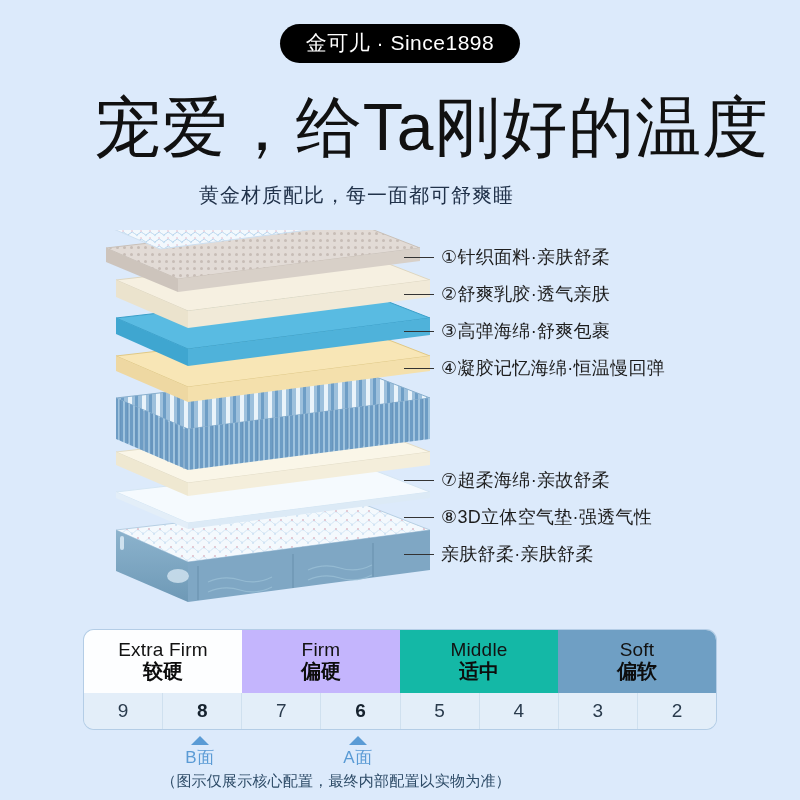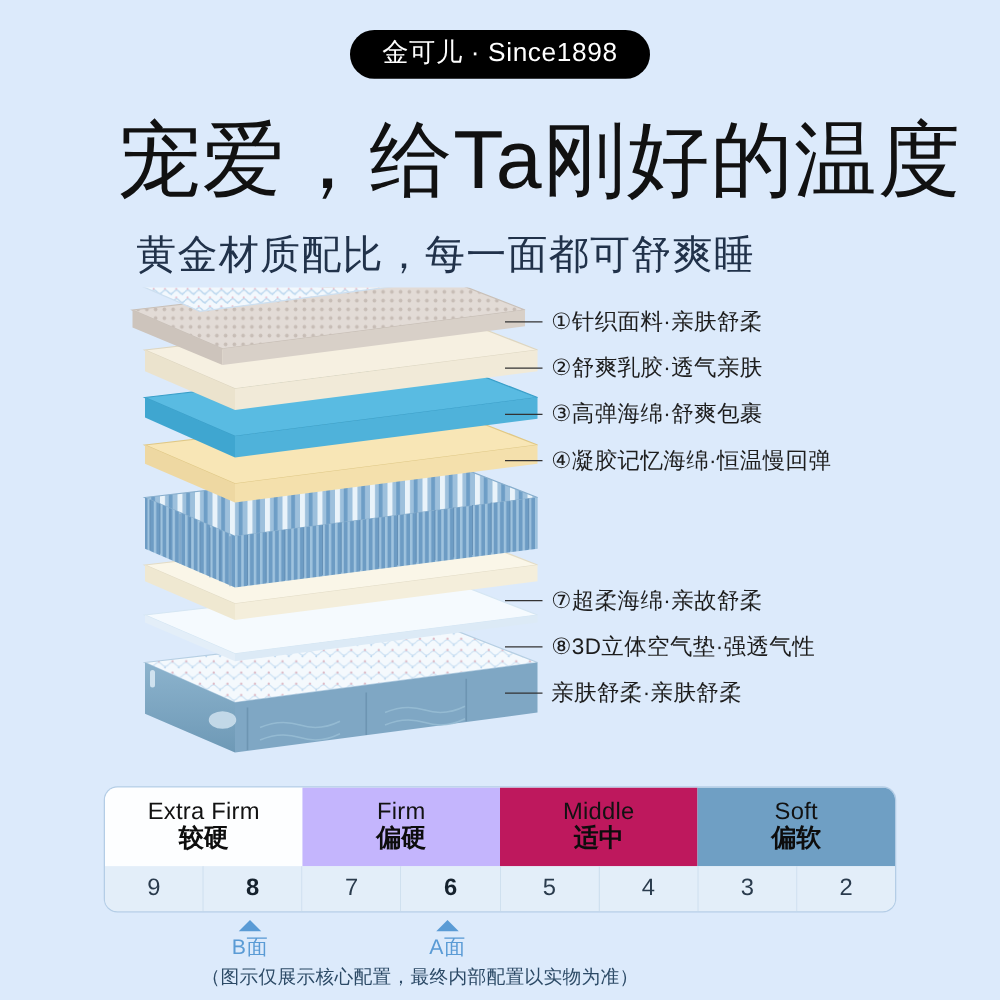--- a/index.html
+++ b/index.html
@@ -42,21 +42,21 @@
     font-weight:400;
     letter-spacing:1px;
     color:#111;
     line-height:1.08;
     white-space:nowrap;
     padding-left:32px;
   }
   .subhead{
     position:absolute;top:182px;left:0;width:713px;
     text-align:center;
-    font-size:32px;
+    font-size:20px;
     color:#21324a;
     letter-spacing:1px;
     white-space:nowrap;
   }
 
   
   .illus{
     position:absolute;
     left:58px;top:230px;
     width:400px;height:375px;
@@ -299,21 +299,21 @@
   <div class="table">
     <div class="trow">
       <div class="hcell extrafirm" style="flex:2 1 0;background:#fdfeff;">
         <span class="en">Extra Firm</span>
         <span class="zh">较硬</span>
       </div>
       <div class="hcell" style="flex:2 1 0;background:#c4b5fd;">
         <span class="en">Firm</span>
         <span class="zh">偏硬</span>
       </div>
-      <div class="hcell" style="flex:2 1 0;background:#be185d;">
+      <div class="hcell" style="flex:2 1 0;background:#14b8a6;">
         <span class="en">Middle</span>
         <span class="zh">适中</span>
       </div>
       <div class="hcell" style="flex:2 1 0;background:#6f9fc4;">
         <span class="en">Soft</span>
         <span class="zh">偏软</span>
       </div>
     </div>
     <div class="trow">
       <div class="ncell">9</div>

